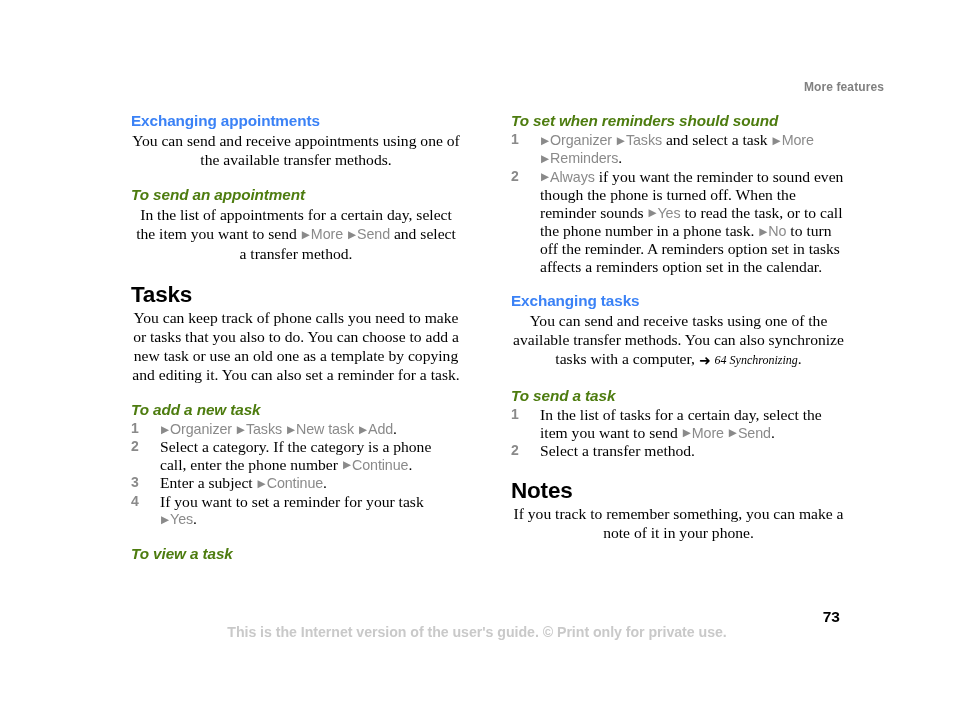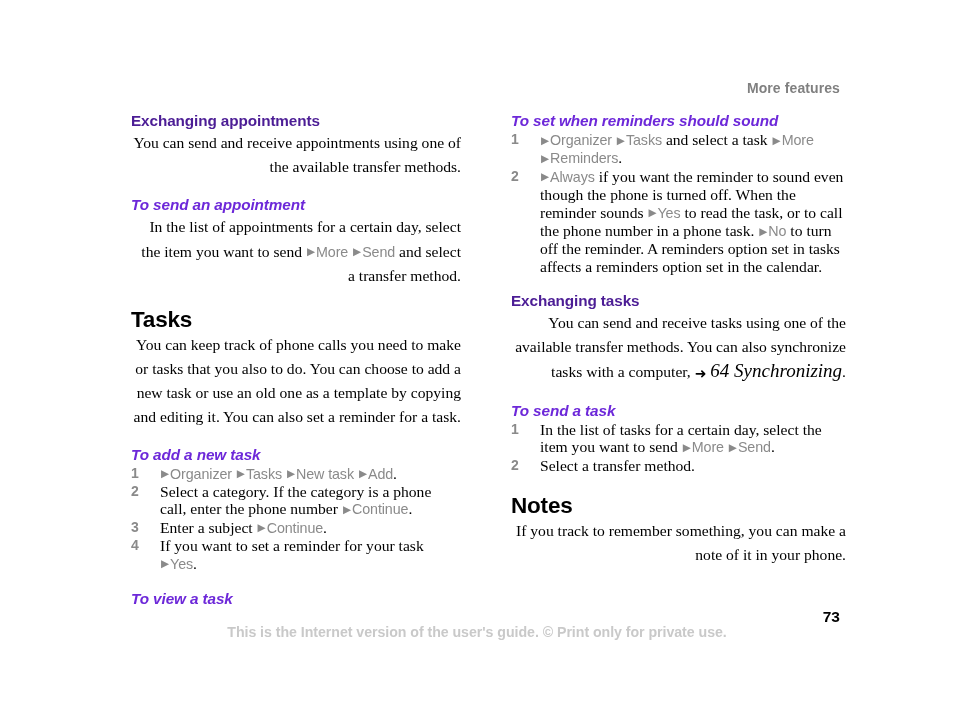--- a/index.html
+++ b/index.html
@@ -24,23 +24,24 @@
 
   
   .running-header {
     position: absolute;
     left: 0;
     top: 80px;
     width: 840px;
     text-align: right;
     font-family: "Liberation Sans", "DejaVu Sans", sans-serif;
     font-weight: bold;
-    font-size: 14px;
+    font-size: 12px;
     letter-spacing: 0.1px;
     color: #808080;
+    padding-left: 44px;
   }
 
   
   .col {
     position: absolute;
     top: 112px;
   }
   .col-left  { left: 131px; width: 330px; }
   .col-right { left: 511px; width: 335px; }
 
@@ -54,41 +55,41 @@
     letter-spacing: -0.2px;
     color: #000;
   }
   h2.sub {
     font-family: "Liberation Sans", "DejaVu Sans", sans-serif;
     font-weight: bold;
     font-size: 15.3px;
     line-height: 18px;
     margin: 0 0 1px 0;
     letter-spacing: -0.1px;
-    color: #4c1d95;
+    color: #3b82f6;
   }
   h3.proc {
     font-family: "Liberation Sans", "DejaVu Sans", sans-serif;
     font-weight: bold;
     font-style: italic;
     font-size: 15.3px;
     line-height: 18px;
     margin: 0 0 1px 0;
     letter-spacing: -0.1px;
-    color: #6d28d9;
+    color: #4d7c0f;
   }
 
   
   p.body {
     font-family: "Liberation Serif", "DejaVu Serif", serif;
     font-size: 15.6px;
-    line-height: 24px;
-    margin: 0;
-    color: #000;
-    text-align: right;
+    line-height: 19px;
+    margin: 0;
+    color: #000;
+    text-align: center;
   }
   .gap-md { height: 17px; }
   .gap-lg { height: 19px; }
 
   
   ol.steps {
     list-style: none;
     margin: 0;
     padding: 0;
   }
@@ -135,21 +136,21 @@
   .xref-arrow {
     font-family: "DejaVu Sans", sans-serif;
     font-size: 14px;
     font-weight: bold;
     color: #000;
     vertical-align: -0.5px;
   }
   .xref {
     font-style: italic;
     font-family: "Liberation Serif", "DejaVu Serif", serif;
-    font-size: 19px;
+    font-size: 12px;
     color: #000;
     margin-top: 21px;
   }
 
   
   .footer-note {
     position: absolute;
     left: 0;
     top: 624px;
     width: 954px;

